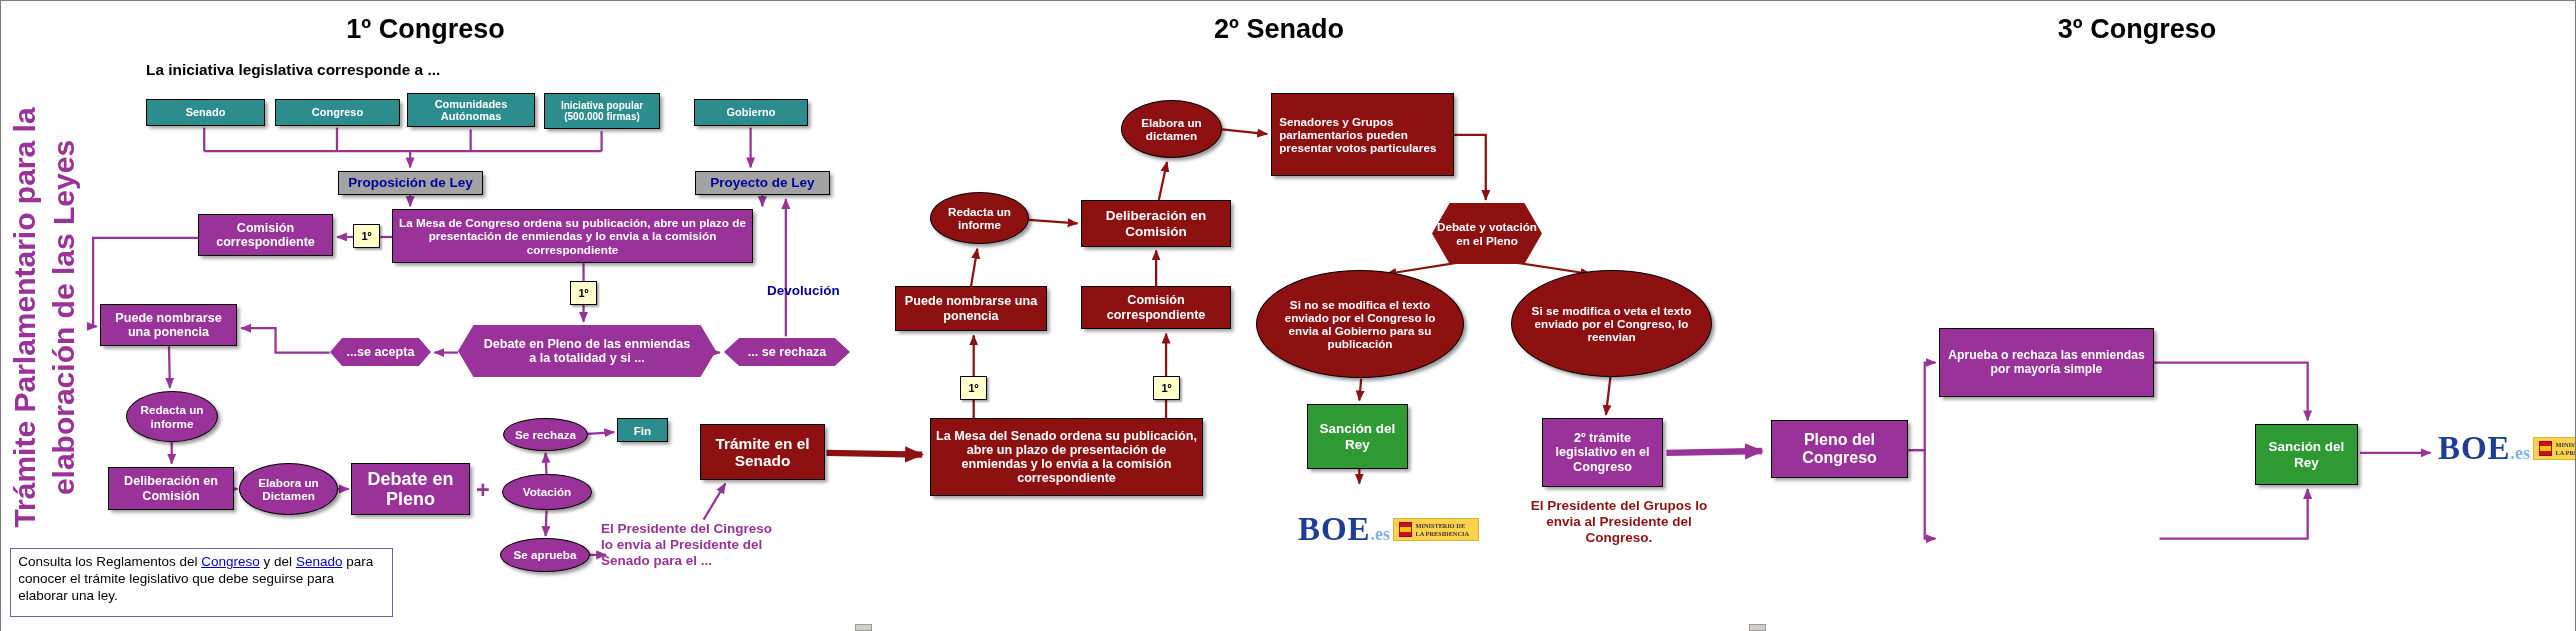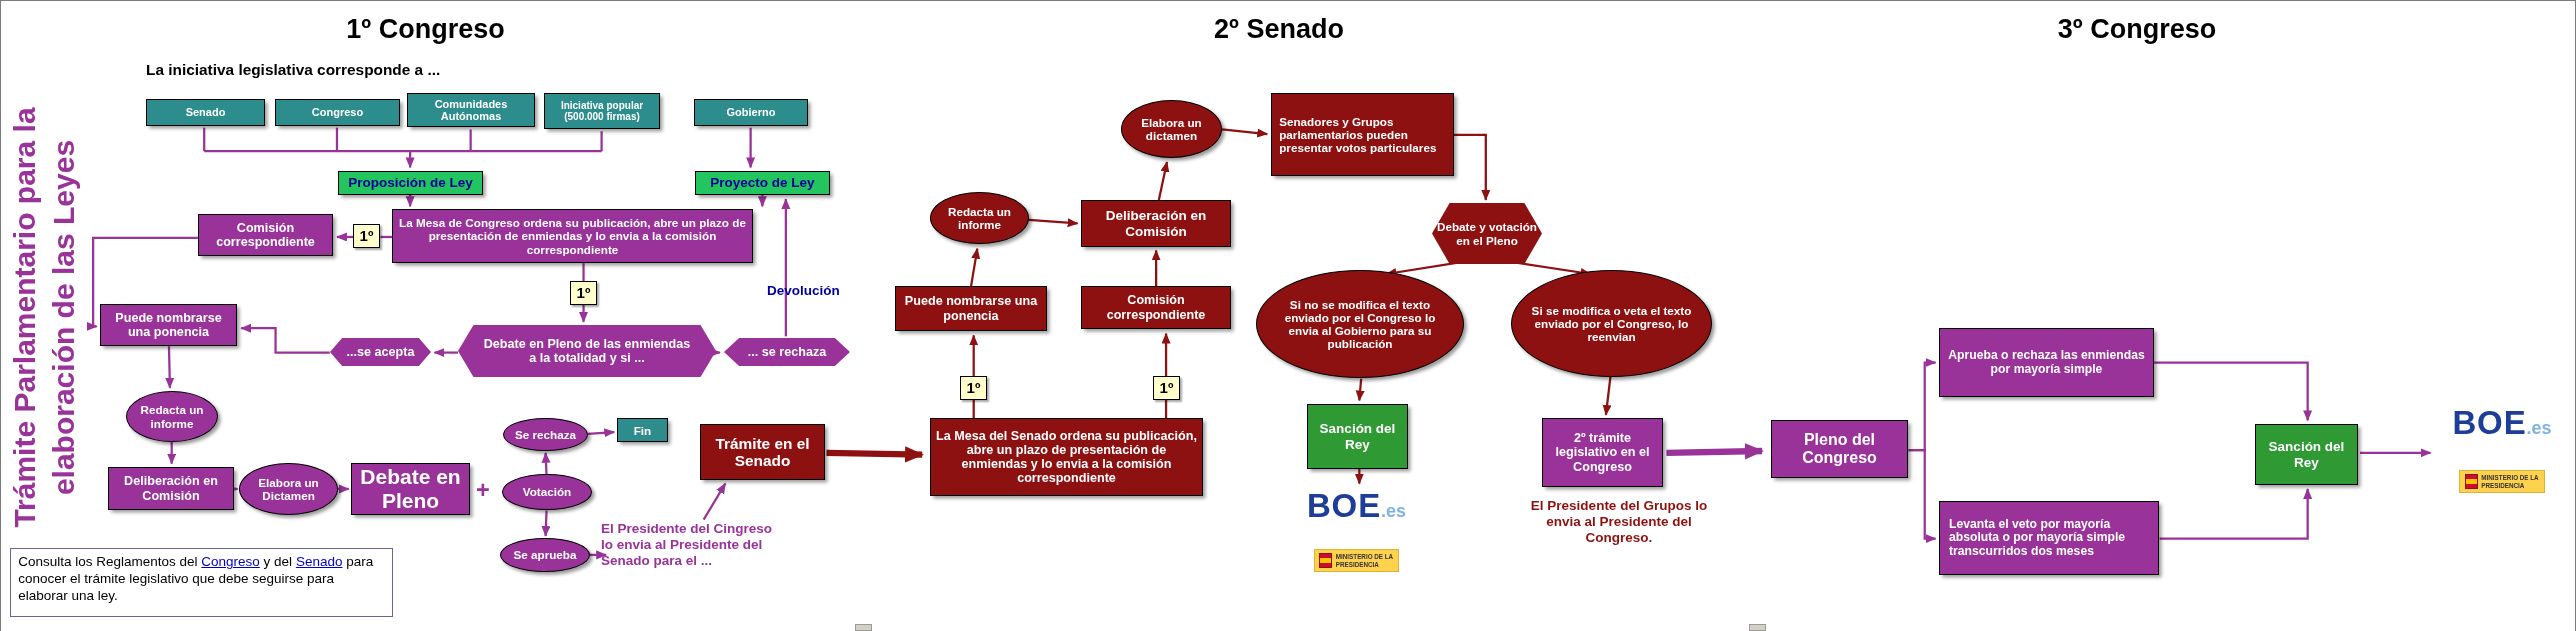--- a/index.html
+++ b/index.html
@@ -10,42 +10,42 @@
   .lr { stroke:#8E1111; stroke-width:2.5; fill:none; }
   .lpb { stroke:#993399; stroke-width:7; fill:none; }
   .lrb { stroke:#8E1111; stroke-width:7; fill:none; }
 
   .node { position:absolute; z-index:2; box-sizing:border-box; border:0.9px solid #000;
           display:flex; align-items:center; justify-content:center; text-align:center;
           font-weight:bold; color:#fff; line-height:1.12; padding:1.8px 3.6px;
           box-shadow:2.7px 2.7px 3.6px rgba(0,0,0,0.40); }
   .lbl  { position:absolute; z-index:2; font-weight:bold; line-height:1.2; }
   .teal   { background:#2D8C8C; font-size:11px; }
-  .yellow { background:#22c55e; color:#000099; font-size:13.5px; }
+  .yellow { background:#a3a3a3; color:#000099; font-size:13.5px; }
   .purple { background:#993399; }
   .maroon { background:#8E1111; }
   .green  { background:#2F9933; font-size:13.5px; }
-  .order  { background:#FFFFCC; color:#000; font-size:15px; box-shadow:1.8px 1.8px 1.8px rgba(0,0,0,0.35); }
+  .order  { background:#FFFFCC; color:#000; font-size:11px; box-shadow:1.8px 1.8px 1.8px rgba(0,0,0,0.35); }
   .ell    { border-radius:50%; }
   .hexa { clip-path:polygon(12% 0,88% 0,100% 50%,88% 100%,12% 100%,0 50%); border:none; box-shadow:none;text-align:center; }
   .hexw { clip-path:polygon(6% 0,94% 0,100% 50%,94% 100%,6% 100%,0 50%); border:none; box-shadow:none; }
   .hexs { clip-path:polygon(16% 0,84% 0,100% 50%,84% 100%,16% 100%,0 50%); border:none; box-shadow:none; }
 
   .side-title { position:absolute; z-index:2; left:-266px; top:275px; width:623px; height:83px;
                 transform:rotate(-90deg); text-align:center; color:#993399; font-weight:bold;
                 font-size:30px; line-height:1.3; }
   .stage-h { position:absolute; z-index:2; font-size:27px; font-weight:bold; color:#000; text-align:center; }
 
   .note { position:absolute; z-index:2; left:9px; top:547px; width:383px; height:69px;
           box-sizing:border-box; border:0.9px solid #666699; background:#fff; color:#000;
           font-size:13.5px; padding:5.4px 7.2px; line-height:1.25; }
   .note a { color:#0000CC; text-decoration:underline; cursor:pointer; font-weight:normal; }
 
-  .boe { position:absolute; z-index:2; background:#fff; display:flex; flex-direction:column;
-         align-items:center; justify-content:space-between; gap:3.6px; }
+  .boe { position:absolute; z-index:2; background:#fff; display:flex; flex-direction:row;
+         align-items:center; justify-content:flex-start; gap:3.6px;font-family:Liberation Serif, serif; }
   .boe-top { display:flex; align-items:baseline; }
   .boe-word { color:#1D3D99; font-weight:bold; font-size:33px; letter-spacing:0.9px; }
   .boe-es   { color:#7FB2E5; font-weight:bold; font-size:18px; }
   .boe-min  { background:#FFD24D; display:flex; align-items:center; gap:3.6px; padding:2.7px 4.5px; border:0.9px solid #D8B437; }
   .boe-crest { width:11px; height:13.5px;
                background:linear-gradient(#C8102E 30%, #FFC400 30%, #FFC400 70%, #C8102E 70%);
                border:0.9px solid #8E1111; }
   .boe-min-text { font-size:6.3px; font-weight:bold; color:#333; width:58px; line-height:1.15; }
 
   .tick { position:absolute; z-index:3; bottom:0; width:14.5px; height:5.4px; background:#D4D0C8; border:0.9px solid #9a9a9a; }
@@ -148,21 +148,21 @@
   <div class="lbl" style="left:746px;top:282px;font-size:13.5px;color:#000099;padding-left:20px;">Devolución</div>
 
   <div class="node purple" style="left:99px;top:303px;width:137px;height:42px;font-size:12.6px;">Puede nombrarse una ponencia</div>
   <div class="node purple hexa" style="left:329px;top:337px;width:101px;height:28px;font-size:12.6px;">...se acepta</div>
   <div class="node purple hexw" style="left:457px;top:324px;width:258px;height:52px;font-size:12.6px;padding:1.8px 23.5px;">Debate en Pleno de las enmiendas a la totalidad y si ...</div>
   <div class="node purple hexa" style="left:723px;top:337px;width:126px;height:28px;font-size:12.6px;">... se rechaza</div>
 
   <div class="node purple ell" style="left:125px;top:390px;width:92px;height:51px;font-size:11.7px;">Redacta un informe</div>
   <div class="node purple" style="left:107px;top:466px;width:126px;height:43px;font-size:12.6px;">Deliberación en Comisión</div>
   <div class="node purple ell" style="left:238px;top:462px;width:99px;height:52px;font-size:11.7px;">Elabora un Dictamen</div>
-  <div class="node purple" style="left:350px;top:462px;width:119px;height:52px;font-size:21px;">Debate en Pleno</div>
+  <div class="node purple" style="left:350px;top:462px;width:119px;height:52px;font-size:18px;">Debate en Pleno</div>
   <div class="lbl" style="left:475px;top:475px;font-size:23.5px;color:#993399;">+</div>
 
   <div class="node purple ell" style="left:502px;top:417px;width:85px;height:33px;font-size:11.7px;">Se rechaza</div>
   <div class="node teal" style="left:616px;top:417px;width:51px;height:24.4px;font-size:11.7px;">Fin</div>
   <div class="node purple ell" style="left:501px;top:473px;width:90px;height:36px;font-size:11.7px;">Votación</div>
   <div class="node purple ell" style="left:499px;top:537px;width:90px;height:34px;font-size:11.7px;">Se aprueba</div>
 
   <div class="lbl" style="left:600px;top:520px;width:181px;font-size:13.5px;color:#993399;text-align:left;">El Presidente del Cingreso lo envia al Presidente del Senado para el ...</div>
   <div class="node maroon" style="left:699px;top:423px;width:125px;height:56px;font-size:15.4px;">Trámite en el Senado</div>
 
@@ -194,21 +194,20 @@
         <span class="boe-es">.es</span>
       </div>
     <div class="boe-min">
         <span class="boe-crest"></span>
         <span class="boe-min-text">MINISTERIO DE LA PRESIDENCIA</span>
       </div>
   </div>
 
   <div class="node purple" style="left:1770px;top:419px;width:137px;height:58px;font-size:16px;">Pleno del Congreso</div>
   <div class="node purple" style="left:1938px;top:327px;width:215px;height:69px;font-size:12.2px;">Aprueba o rechaza las enmiendas por mayoría simple</div>
-  <div class="node purple" style="left:1938px;top:500px;width:220px;height:74px;font-size:12.2px;text-align:left;justify-content:flex-start;padding:3.6px 9px;">Levanta el veto por mayoría absoluta o por mayoría simple transcurridos dos meses</div>
   <div class="node green" style="left:2254px;top:423px;width:103px;height:61px;">Sanción del Rey</div>
 
   <div class="boe" style="left:2437px;top:403px;width:128px;height:89px;">
     <div class="boe-top">
         <span class="boe-word">BOE</span>
         <span class="boe-es">.es</span>
       </div>
     <div class="boe-min">
         <span class="boe-crest"></span>
         <span class="boe-min-text">MINISTERIO DE LA PRESIDENCIA</span>

